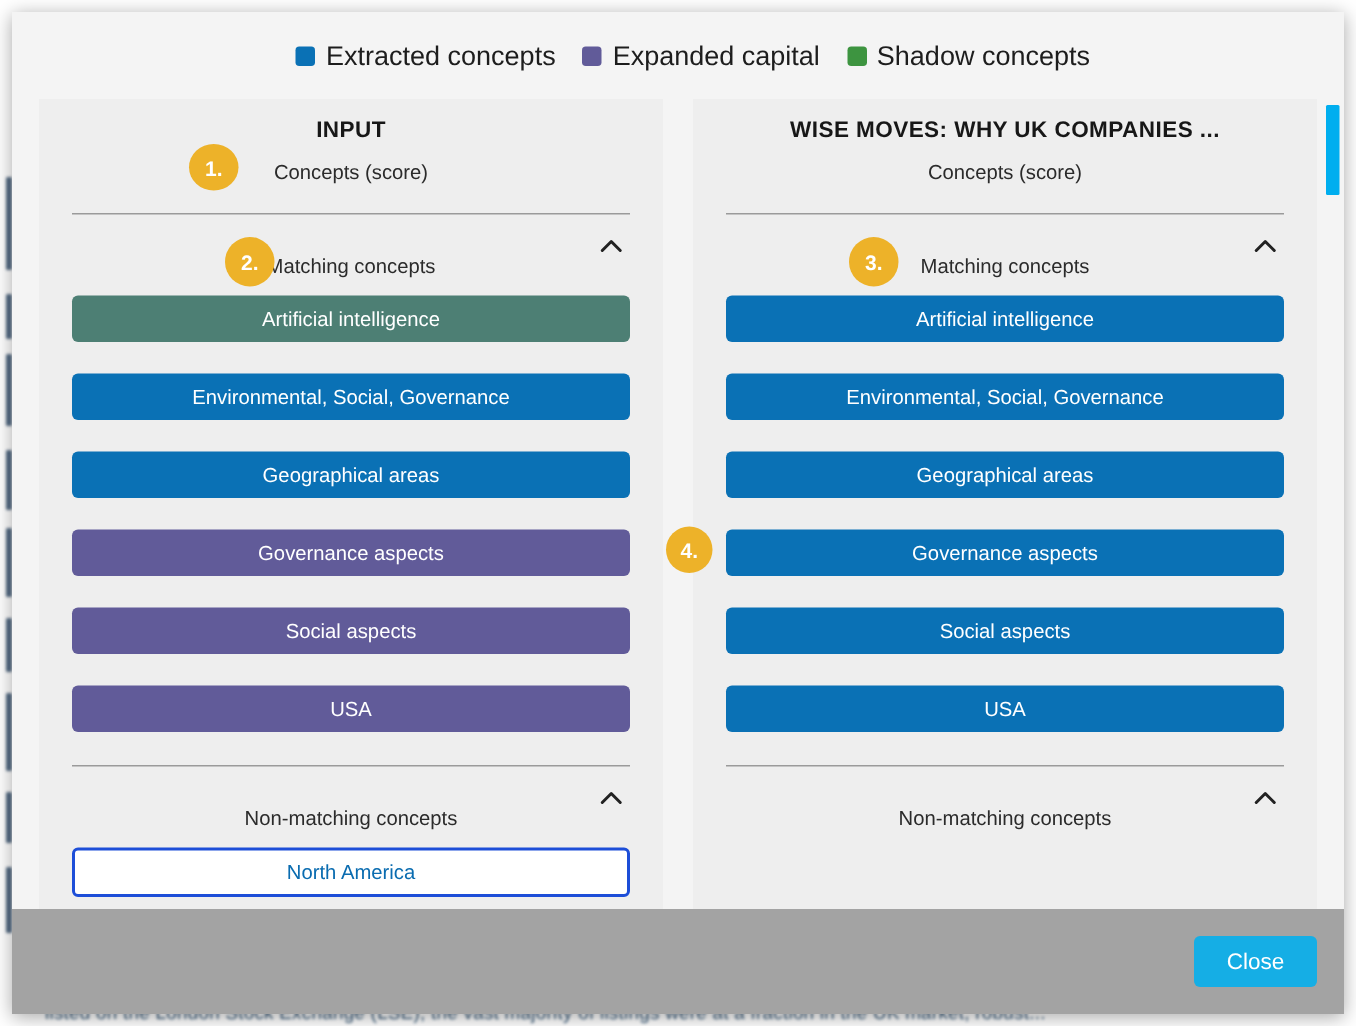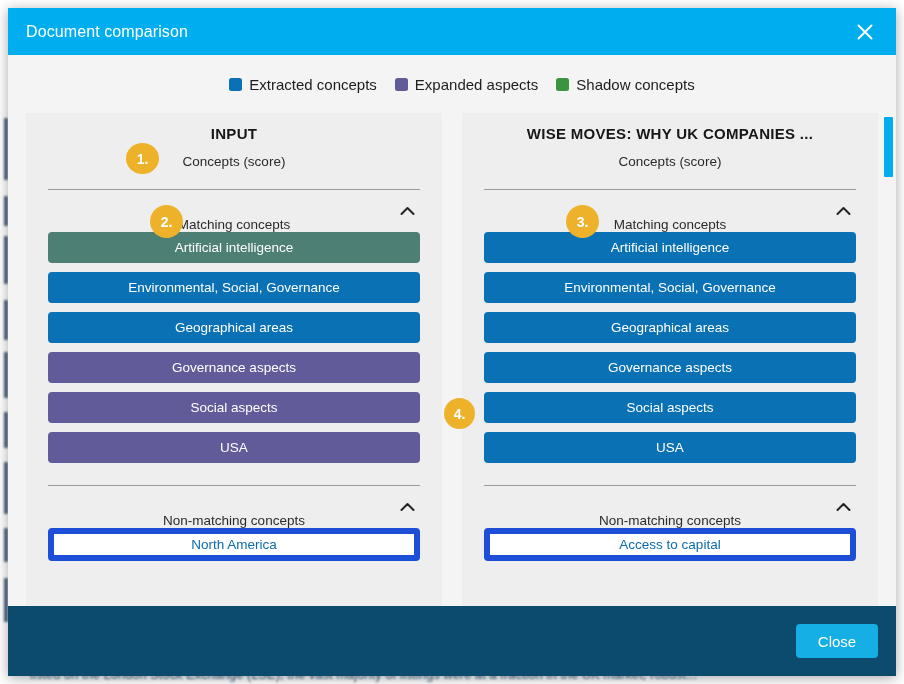--- a/index.html
+++ b/index.html
@@ -104,21 +104,21 @@
     display: flex;
     align-items: center;
     justify-content: center;
     gap: 18px;
     padding-left: 20px;
   }
   .legend-item {
     display: flex;
     align-items: center;
     gap: 7px;
-    font-size: 15px;
+    font-size: 18px;
     color: #1d1d1d;
     white-space: nowrap;
   }
   .legend-swatch {
     width: 13px; height: 13px;
     border-radius: 2.5px;
     display: inline-block;
   }
 
   
@@ -196,24 +196,25 @@
     height: 31px;
     border-radius: 4px;
     display: flex;
     align-items: center;
     justify-content: center;
     font-size: 13.5px;
     color: #ffffff;
     cursor: pointer;
     user-select: none;
     box-sizing: border-box;
+    margin-top: 12px;
   }
   .pill.outline {
     background: #ffffff;
-    border: 6px solid #1d4ed8;
+    border: 2px solid #1d4ed8;
     color: #0a6cb0;
     height: 33px;
   }
 
   .sub-rule {
     height: 1px;
     background: #9a9a9a;
     margin-top: 22px;
   }
 
@@ -234,21 +235,21 @@
     height: 60px;
     background: #00aeef;
     border-radius: 1px;
     cursor: pointer;
   }
 
   
   #footer {
     height: 70px;
     min-height: 70px;
-    background: #0c4a6e;
+    background: #a3a3a3;
     display: flex;
     align-items: center;
     justify-content: flex-end;
     padding-right: 18px;
     box-sizing: border-box;
   }
   #close-button {
     background: #15aee5;
     color: #ffffff;
     font-size: 15px;
@@ -292,39 +293,31 @@
     <div class="bg-line" style="left:4px;  top:412px; width:4px;  height:36px;"></div>
     <div class="bg-line" style="left:4px;  top:462px; width:4px;  height:52px;"></div>
     <div class="bg-line" style="left:4px;  top:528px; width:4px;  height:34px;"></div>
     <div class="bg-line" style="left:4px;  top:578px; width:4px;  height:44px;"></div>
     <div class="bg-text-row">listed on the London Stock Exchange (LSE), the vast majority of listings were at a fraction in the UK market, robust...</div>
   </div>
 </div>
 
 <div id="modal">
 
-  <div id="titlebar">
-    <span class="title">Document comparison</span>
-    <span id="close-x">
-      <svg width="20" height="20" viewBox="0 0 20 20" aria-hidden="true">
-        <path d="M3.5 3.5 L16.5 16.5 M16.5 3.5 L3.5 16.5" stroke="#ffffff" stroke-width="1.9" stroke-linecap="round"></path>
-      </svg>
-    </span>
-  </div>
 
   <div id="modal-body">
 
     <div id="legend">
       <span class="legend-item">
         <span class="legend-swatch" style="background:#0a71b5"></span>
         <span>Extracted concepts</span>
       </span>
       <span class="legend-item">
         <span class="legend-swatch" style="background:#615b99"></span>
-        <span>Expanded aspects</span>
+        <span>Expanded capital</span>
       </span>
       <span class="legend-item">
         <span class="legend-swatch" style="background:#3d9440"></span>
         <span>Shadow concepts</span>
       </span>
     </div>
 
     <div id="panes">
 
       <div class="pane-wrap">
@@ -424,25 +417,20 @@
 
           <div class="section-head">
             <span class="label">Non-matching concepts</span>
             <span class="chev">
               <svg width="15" height="10" viewBox="0 0 15 10" aria-hidden="true">
                 <path d="M1.5 8 L7.5 2 L13.5 8" fill="none" stroke="#222" stroke-width="2" stroke-linecap="round" stroke-linejoin="round"></path>
               </svg>
             </span>
           </div>
 
-          <div class="pill-list">
-            <div class="pill outline">
-              <span>Access to capital</span>
-            </div>
-          </div>
         </div>
       </div>
     </div>
 
     <div id="vscroll-track"></div>
     <div id="vscroll-thumb"></div>
 
     <div class="callout" id="callout-1">1.</div>
     <div class="callout" id="callout-2">2.</div>
     <div class="callout" id="callout-3">3.</div>

